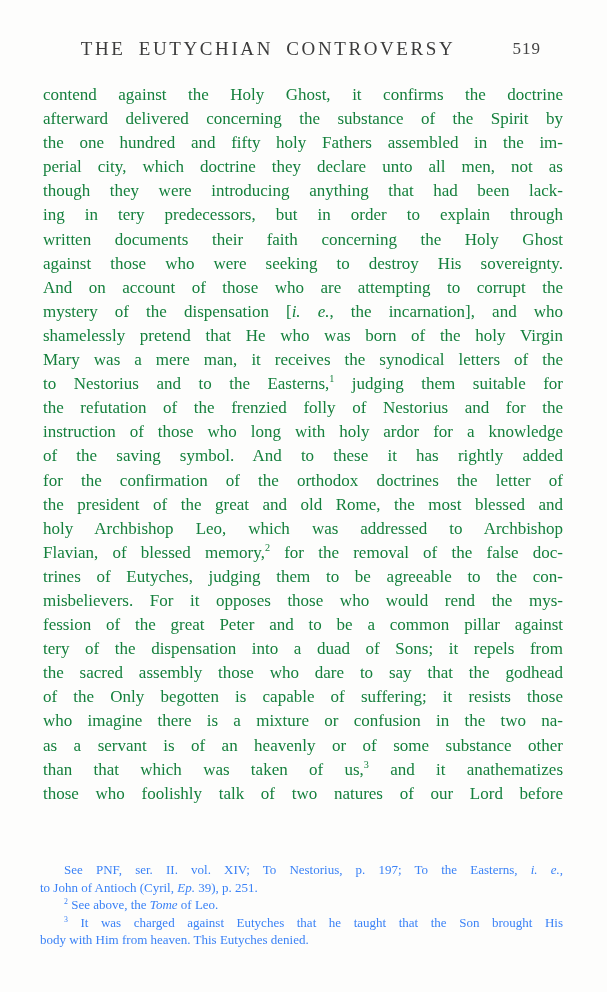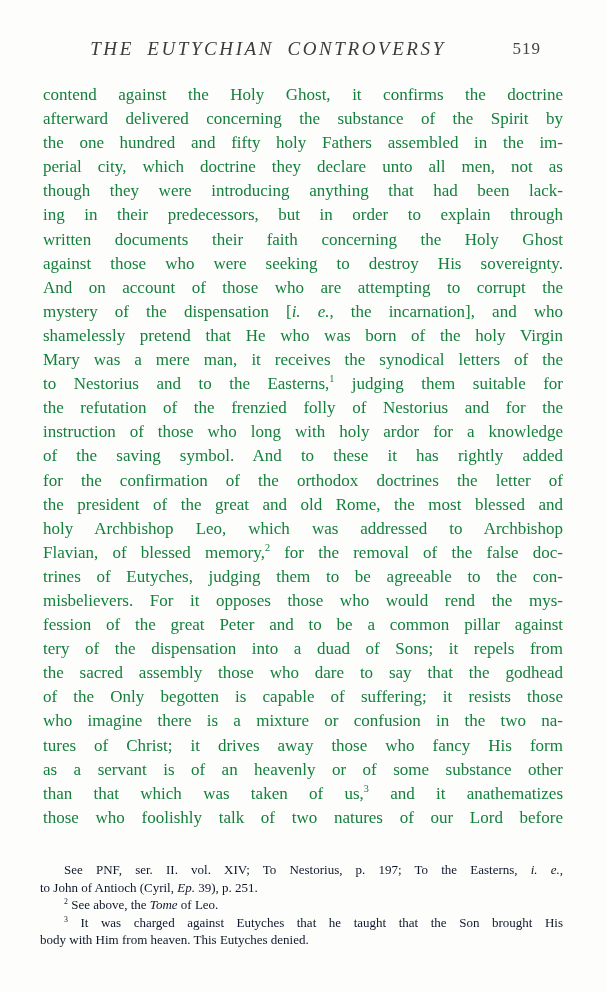--- a/index.html
+++ b/index.html
@@ -24,21 +24,20 @@
     height: 26px;
   }
   .running-title {
     display: block;
     text-align: center;
     padding-right: 70px;
     font-size: 19px;
     letter-spacing: 2.6px;
     word-spacing: 6px;
     color: #3c3c3c;
-    font-style: italic;
   }
   .page-number {
     position: absolute;
     top: 1px;
     right: 22px;
     font-size: 17px;
     letter-spacing: 1px;
     color: #444;
   }
   .body-text {
@@ -54,21 +53,21 @@
     text-align: justify;
     text-align-last: justify;
   }
   .footnote-section {
     position: absolute;
     top: 861px;
     left: 40px;
     width: 523px;
     font-size: 13px;
     line-height: 17.6px;
-    color: #0f172a;
+    color: #3b82f6;
   }
   .footnote-section .line {
     text-align: left;
   }
   .footnote-section .line.justify {
     text-align: justify;
     text-align-last: justify;
   }
   .line.indent {
     text-indent: 24px;
@@ -91,21 +90,21 @@
     <span class="running-title">THE EUTYCHIAN CONTROVERSY</span>
     <span class="page-number">519</span>
   </div>
 
   <div class="body-text">
       <div class="line">contend against the Holy Ghost, it confirms the doctrine</div>
       <div class="line">afterward delivered concerning the substance of the Spirit by</div>
       <div class="line">the one hundred and fifty holy Fathers assembled in the im-</div>
       <div class="line">perial city, which doctrine they declare unto all men, not as</div>
       <div class="line">though they were introducing anything that had been lack-</div>
-      <div class="line">ing in their predecessors, but in order to explain through</div>
+      <div class="line">ing in tery predecessors, but in order to explain through</div>
       <div class="line">written documents their faith concerning the Holy Ghost</div>
       <div class="line">against those who were seeking to destroy His sovereignty.</div>
       <div class="line">And on account of those who are attempting to corrupt the</div>
       <div class="line">mystery of the dispensation [<i>i. e.</i>, the incarnation], and who</div>
       <div class="line">shamelessly pretend that He who was born of the holy Virgin</div>
       <div class="line">Mary was a mere man, it receives the synodical letters of the</div>
       <div class="line">to Nestorius and to the Easterns,<sup>1</sup> judging them suitable for</div>
       <div class="line">the refutation of the frenzied folly of Nestorius and for the</div>
       <div class="line">instruction of those who long with holy ardor for a knowledge</div>
       <div class="line">of the saving symbol.  And to these it has rightly added</div>
@@ -113,21 +112,20 @@
       <div class="line">the president of the great and old Rome, the most blessed and</div>
       <div class="line">holy Archbishop Leo, which was addressed to Archbishop</div>
       <div class="line">Flavian, of blessed memory,<sup>2</sup> for the removal of the false doc-</div>
       <div class="line">trines of Eutyches, judging them to be agreeable to the con-</div>
       <div class="line">misbelievers.  For it opposes those who would rend the mys-</div>
       <div class="line">fession of the great Peter and to be a common pillar against</div>
       <div class="line">tery of the dispensation into a duad of Sons; it repels from</div>
       <div class="line">the sacred assembly those who dare to say that the godhead</div>
       <div class="line">of the Only begotten is capable of suffering; it resists those</div>
       <div class="line">who imagine there is a mixture or confusion in the two na-</div>
-      <div class="line">tures of Christ; it drives away those who fancy His form</div>
       <div class="line">as a servant is of an heavenly or of some substance other</div>
       <div class="line">than that which was taken of us,<sup>3</sup> and it anathematizes</div>
       <div class="line">those who foolishly talk of two natures of our Lord before</div>
     </div>
 
   <div class="footnote-section">
       <div class="line indent justify">See PNF, ser. II. vol. XIV;  To Nestorius, p. 197;  To the Easterns, <i>i. e.</i>,</div>
       <div class="line">to John of Antioch (Cyril, <i>Ep.</i> 39), p. 251.</div>
       <div class="line indent"><sup>2</sup> See above, the <i>Tome</i> of Leo.</div>
       <div class="line indent justify"><sup>3</sup> It was charged against Eutyches that he taught that the Son brought His</div>

